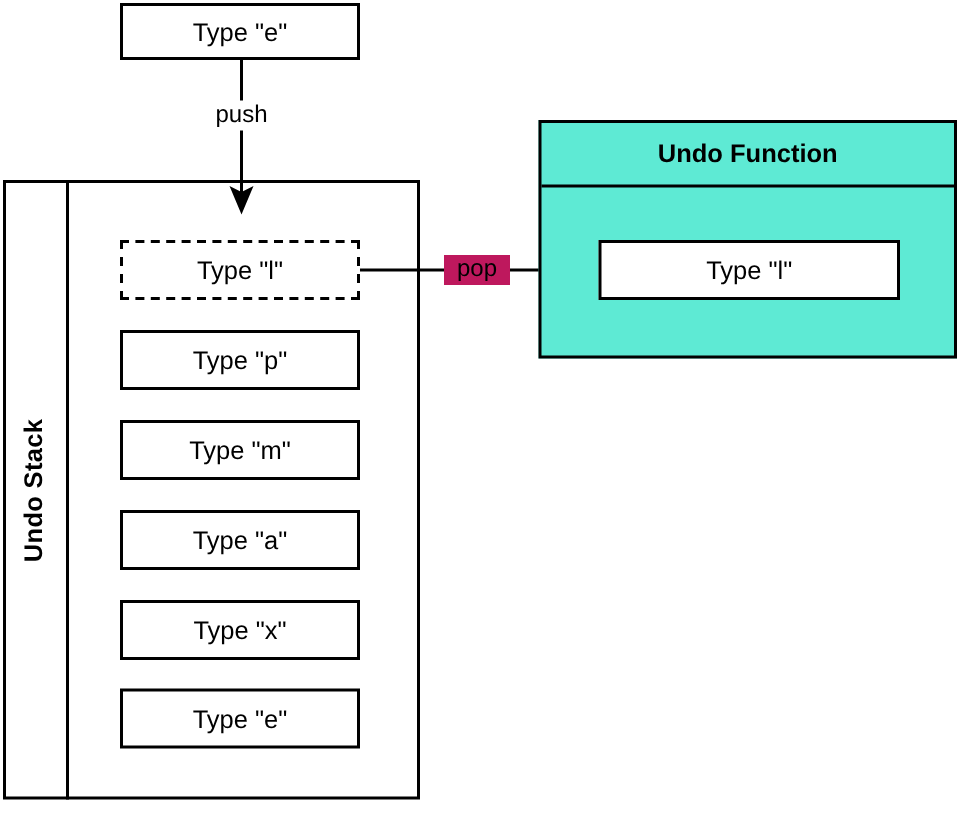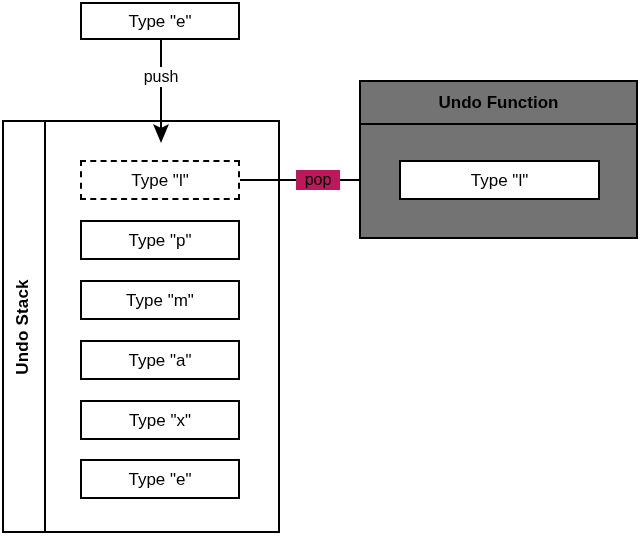--- a/index.html
+++ b/index.html
@@ -127,21 +127,21 @@
 
   
   #undo-function {
     position: absolute;
     left: 359px;
     top: 80px;
     width: 279px;
     height: 159px;
     box-sizing: border-box;
     border: 2px solid #000000;
-    background: #737373;
+    background: #5eead4;
   }
   #uf-header {
     position: absolute;
     left: 0;
     top: 0;
     right: 0;
     height: 43px;
     box-sizing: border-box;
     border-bottom: 2px solid #000000;
     display: flex;

